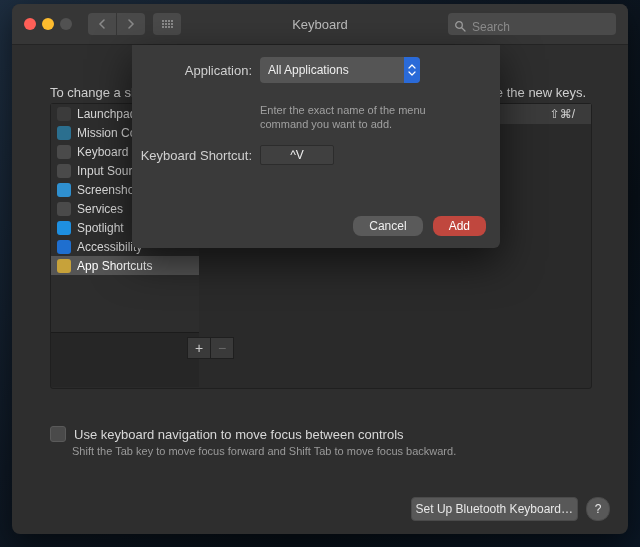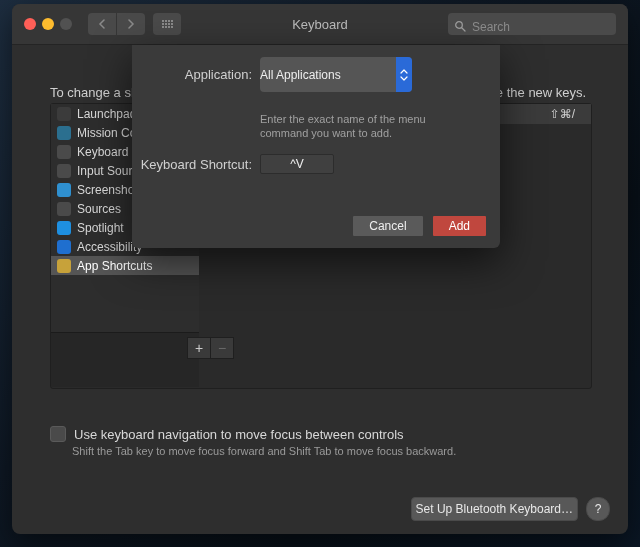--- a/index.html
+++ b/index.html
@@ -55,32 +55,32 @@
     font-size:12px;display:flex;align-items:center;border:1px solid #4a4a4a;}
   .helpbtn{width:22px;height:22px;border-radius:11px;background:#585858;color:#e8e8e8;
     display:flex;align-items:center;justify-content:center;font-size:12px;border:1px solid #4a4a4a;}
 
   
   .sheet{position:absolute;top:0;left:120px;width:368px;height:203px;background:#3a3a3a;
     box-shadow:0 14px 40px rgba(0,0,0,.6);border-bottom-left-radius:6px;border-bottom-right-radius:6px;}
   .formrow{display:flex;align-items:center;margin-top:14px;}
   .formrow.first{margin-top:12px;}
   .flabel{width:120px;text-align:right;color:#d0d0d0;font-size:13px;margin-right:8px;}
-  .select{flex:0 0 auto;width:152px;height:35px;background:#555;border-radius:4px;
-    display:flex;align-items:center;font-size:12px;color:#eee;position:relative;}
+  .select{flex:0 0 auto;width:152px;height:26px;background:#555;border-radius:4px;
+    display:flex;align-items:center;padding-left:8px;font-size:12px;color:#eee;position:relative;}
   .select .arrows{position:absolute;right:0;top:0;bottom:0;width:16px;background:#2a6ad8;
     border-radius:0 4px 4px 0;display:flex;flex-direction:column;align-items:center;justify-content:center;
     font-size:7px;line-height:7px;color:#fff;}
   .textinput{width:150px;height:18px;background:#3f3f3f;border:1px solid #a83a3a;border-radius:2px;
     padding-left:6px;font-size:12px;color:#eee;display:flex;align-items:center;box-shadow:0 0 3px rgba(200,60,60,.4);}
   .helptext{margin-left:128px;margin-top:20px;font-size:11px;color:#a0a0a0;width:200px;line-height:14px;}
   .scfield{width:72px;height:18px;background:#404040;border:1px solid #2c2c2c;border-radius:2px;
     display:flex;align-items:center;justify-content:center;font-size:12px;color:#eee;}
   .sheet-btns{position:absolute;bottom:12px;right:14px;display:flex;gap:10px;}
-  .btn{height:20px;padding:0 16px;border-radius:1px;font-size:12px;display:flex;align-items:center;justify-content:center;}
+  .btn{height:20px;padding:0 16px;border-radius:8px;font-size:12px;display:flex;align-items:center;justify-content:center;}
   .btn.default{background:#c0473e;color:#fff;}
   .btn.cancel{background:#5a5a5a;color:#eee;}
 </style>
 </head>
 <body>
 
 <div class="desktop">
   <div class="window">
     <div class="titlebar">
       <div class="traffic">
@@ -148,21 +148,21 @@
             <div class="siderow">
               <div class="ic" style="background: rgb(74, 74, 74);"></div>
               <span>Input Sources</span>
             </div>
             <div class="siderow">
               <div class="ic" style="background: rgb(47, 144, 208);"></div>
               <span>Screenshots</span>
             </div>
             <div class="siderow">
               <div class="ic" style="background: rgb(74, 74, 74);"></div>
-              <span>Sources</span>
+              <span>Services</span>
             </div>
             <div class="siderow">
               <div class="ic" style="background: rgb(30, 143, 224);"></div>
               <span>Spotlight</span>
             </div>
             <div class="siderow">
               <div class="ic" style="background: rgb(31, 111, 207);"></div>
               <span>Accessibility</span>
             </div>
             <div class="siderow sel">

